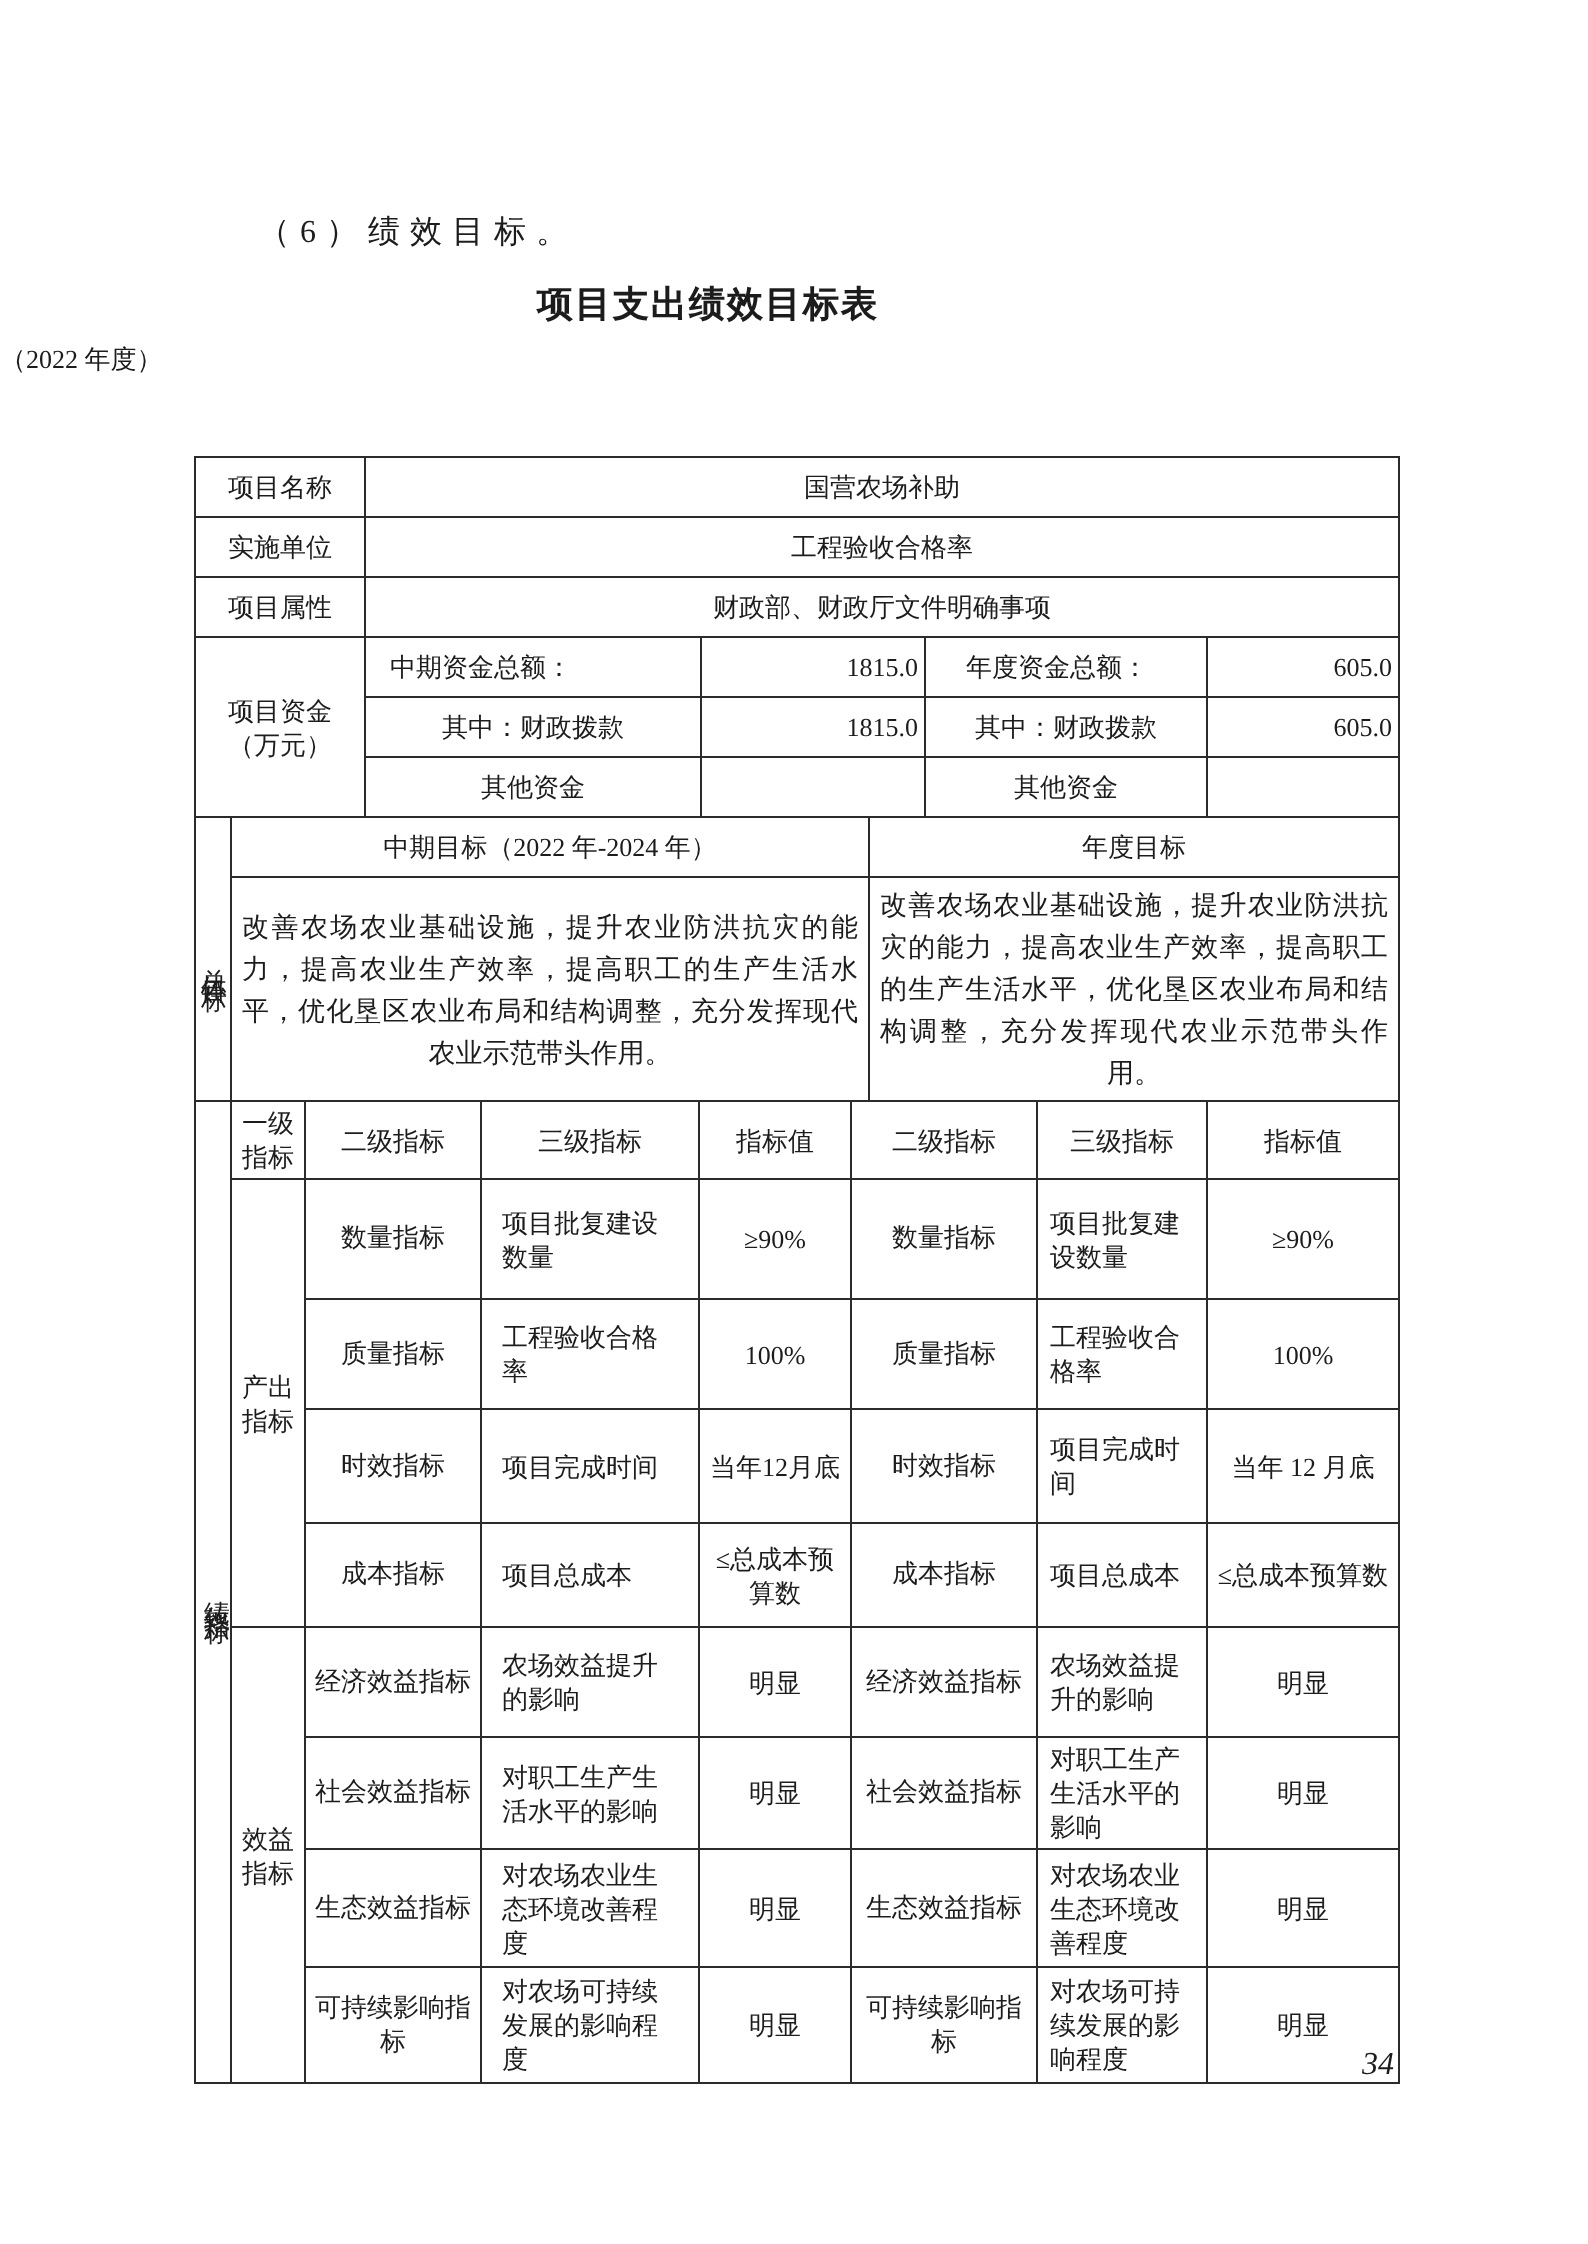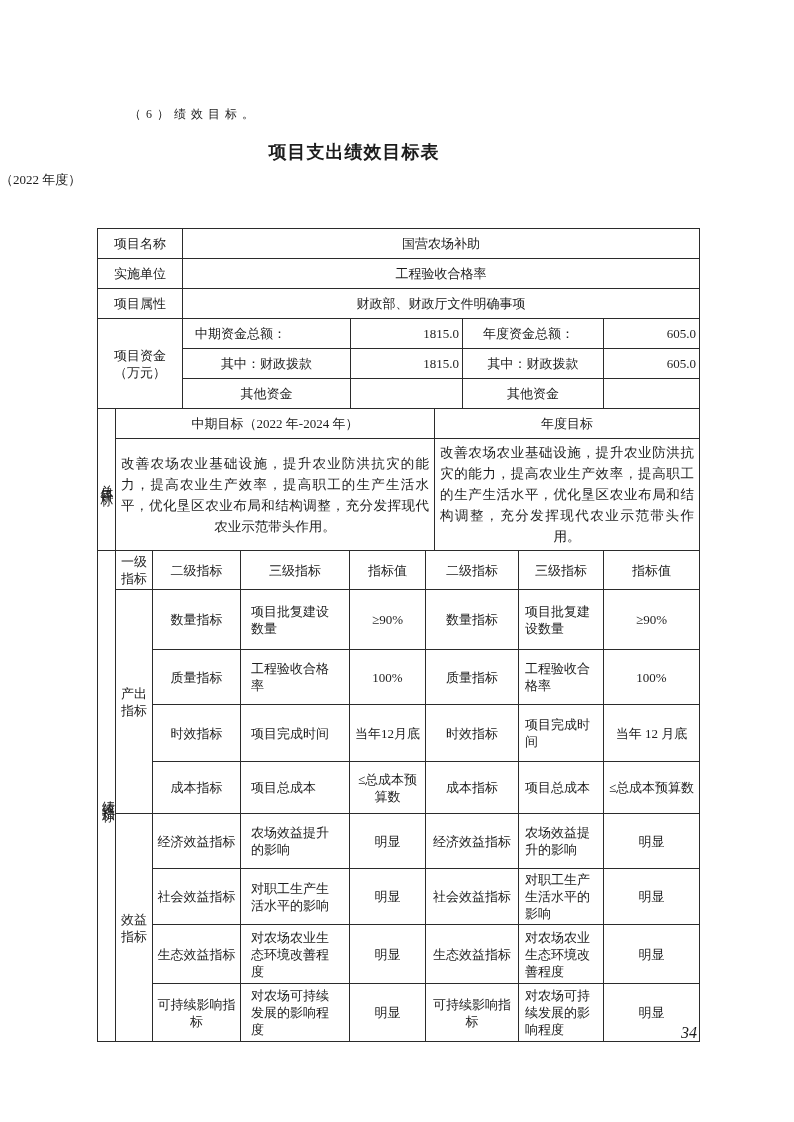--- a/index.html
+++ b/index.html
@@ -6,21 +6,21 @@
   html, body { background: #ffffff; }
   body {
     width: 794px; height: 1122px;
     position: relative;
     font-family: "Liberation Serif", "DejaVu Serif", serif;
     color: #1c1c1c;
     overflow: hidden;
   }
   .heading {
     position: absolute; top: 106px; left: 129px;
-    font-size: 12px; letter-spacing: 5px; white-space: nowrap;
+    font-size: 16px; letter-spacing: 5px; white-space: nowrap;
   }
   .doc-title {
     position: absolute; top: 140px; left: 0; width: 708px;
     text-align: center; font-size: 18px; font-weight: bold; letter-spacing: 1px;
   }
   .doc-subtitle {
     position: absolute; top: 171px; left: 0; width: 794px;
     text-align: left; font-size: 13px;
   }
   .tables { position: absolute; top: 193px; left: 97px; width: 602px; margin-top: 35px; }
@@ -51,21 +51,21 @@
   
   .vcell { padding: 0; }
   .vtext {
     writing-mode: vertical-rl; text-orientation: upright;
     margin: 0 auto; letter-spacing: 3px; font-size: 13px; line-height: 16px;
   }
   
   .t-perf .hdr td { height: 37px; padding: 2px; }
   .t-perf .l3m { text-align: left; padding: 2px 10px; }
   .t-perf .l3y { text-align: left; padding: 2px 6px; }
-  .t-perf .l2 { padding: 2px 3px; }
+  .t-perf .l2 { padding: 2px 3px; font-family: Liberation Mono, monospace; }
   .page-number { position: absolute; top: 1024px; left: 681px; font-size: 16px; font-style: italic; }
 </style>
 </head>
 <body>
 
 <div class="heading">（6）绩效目标。</div>
 <div class="doc-title">项目支出绩效目标表</div>
 <div class="doc-subtitle">（2022 年度）</div>
 
 <div class="tables">

